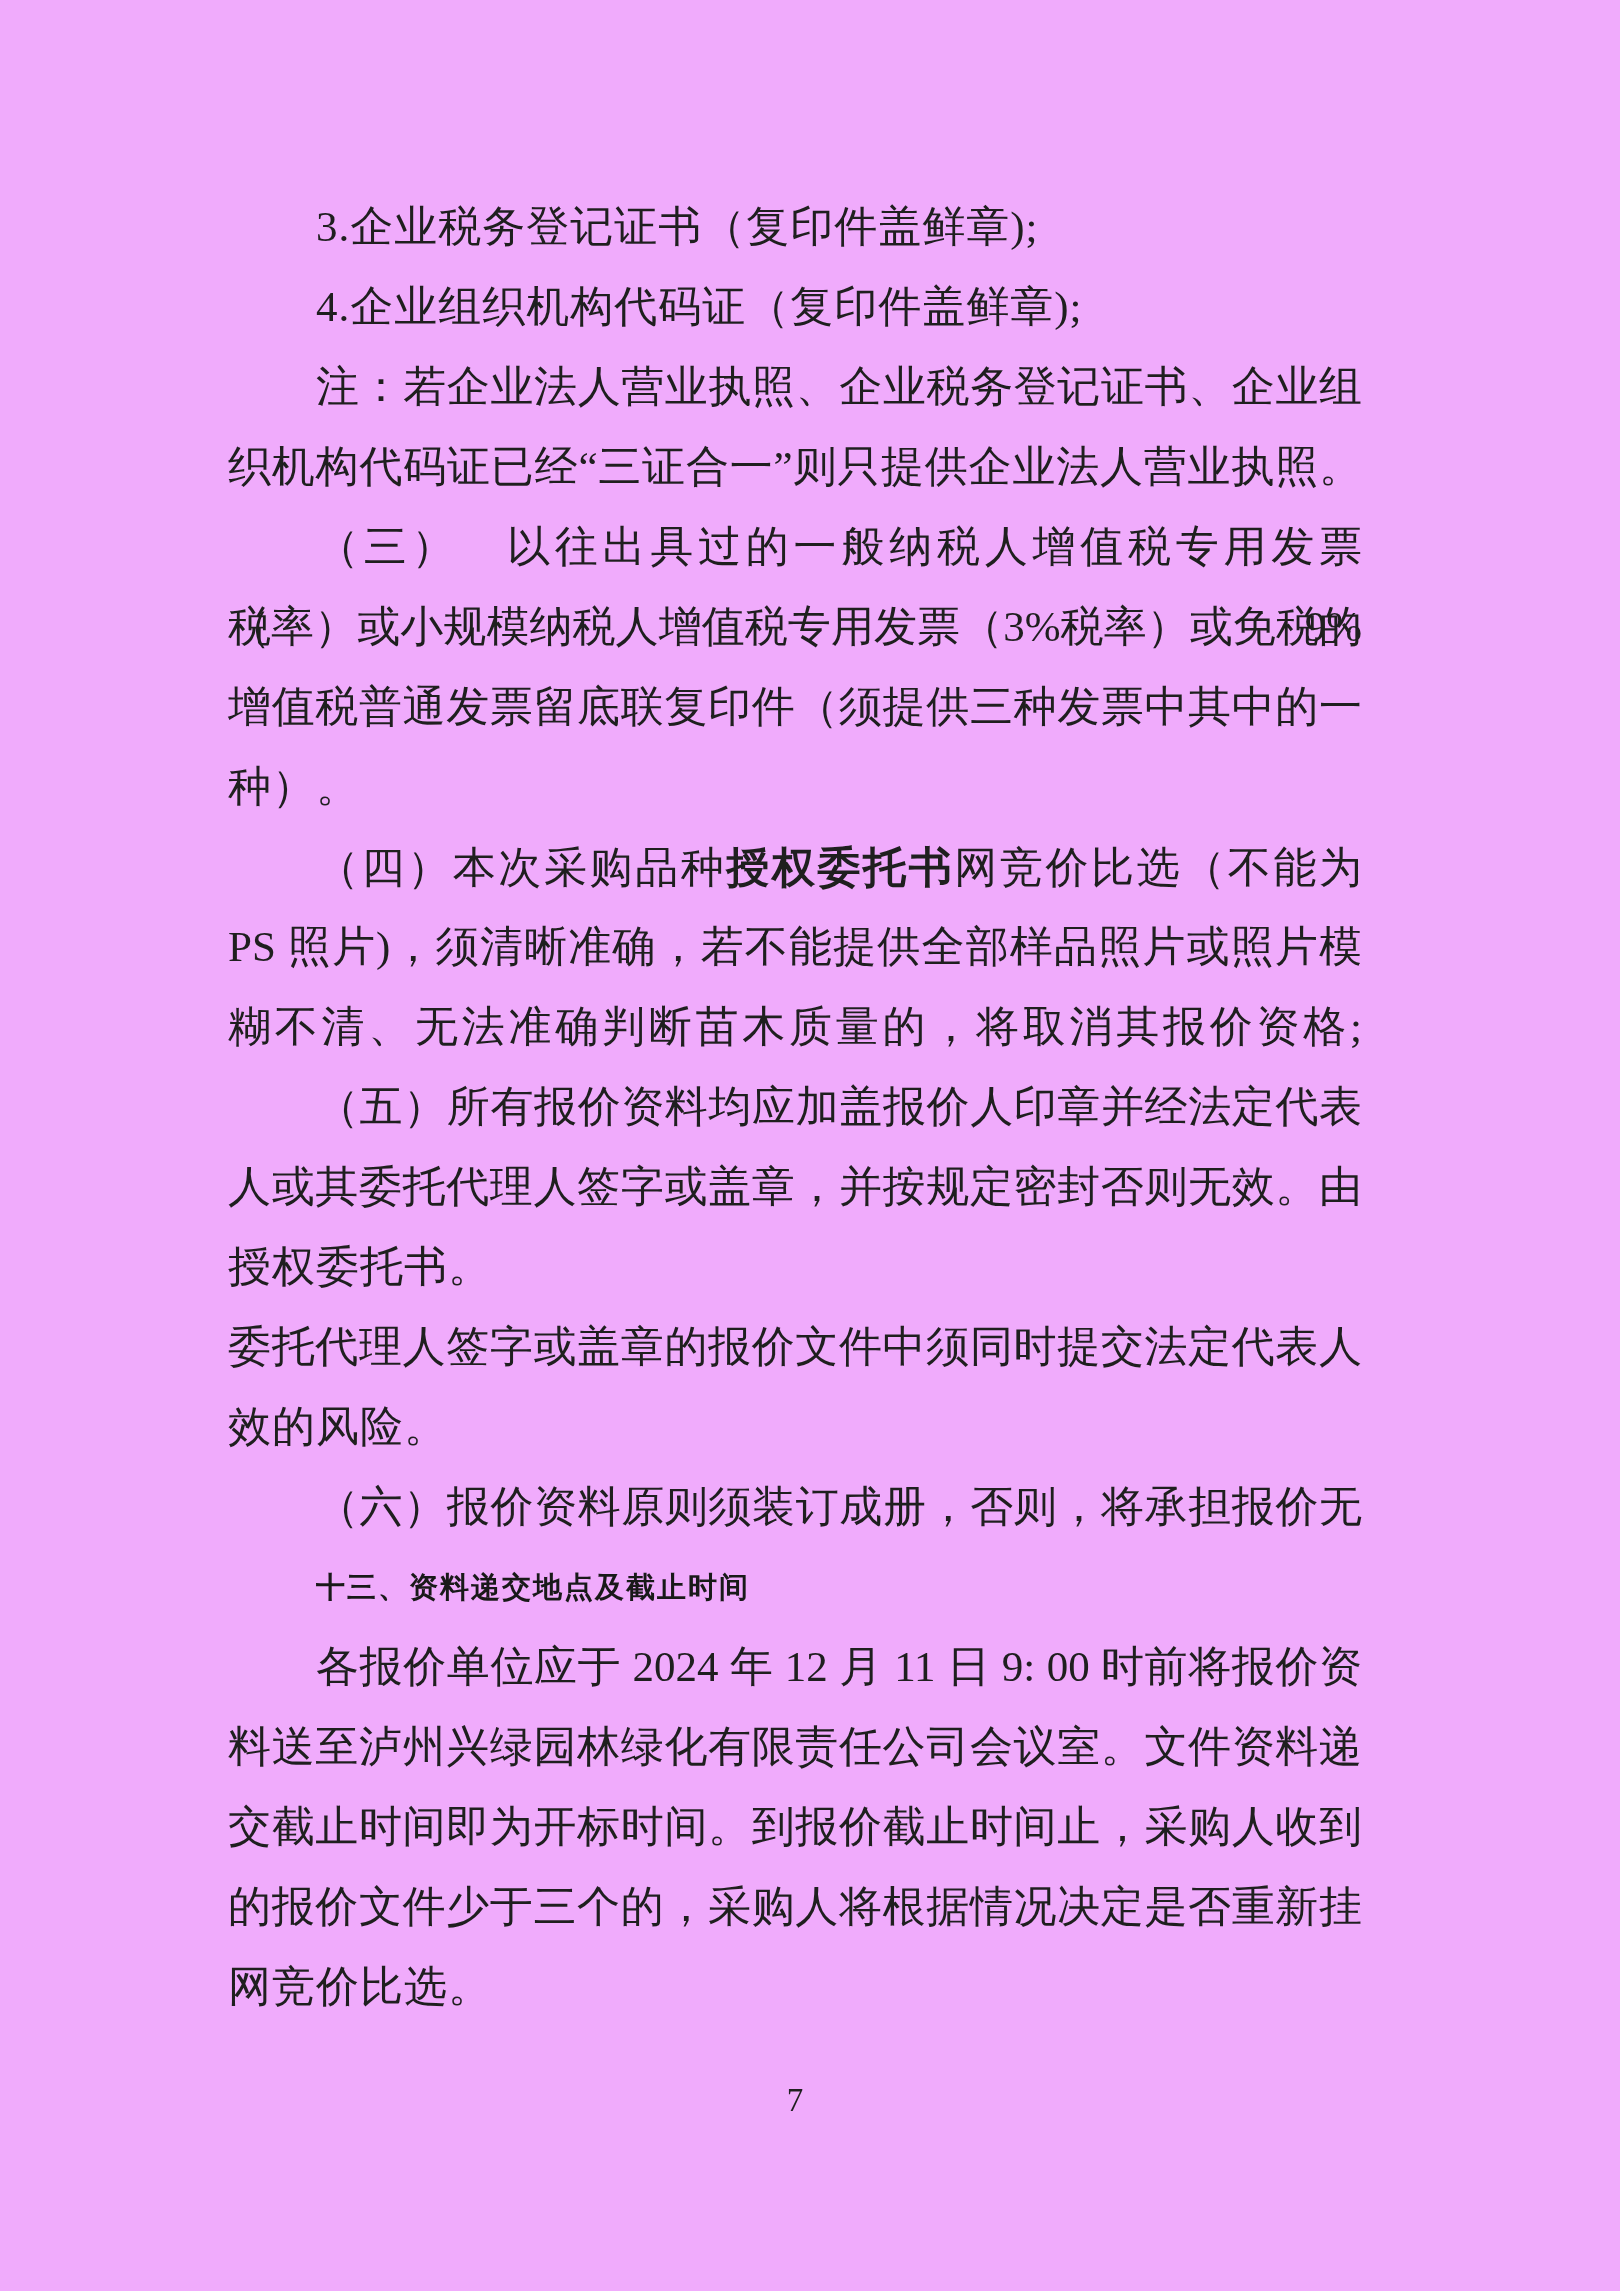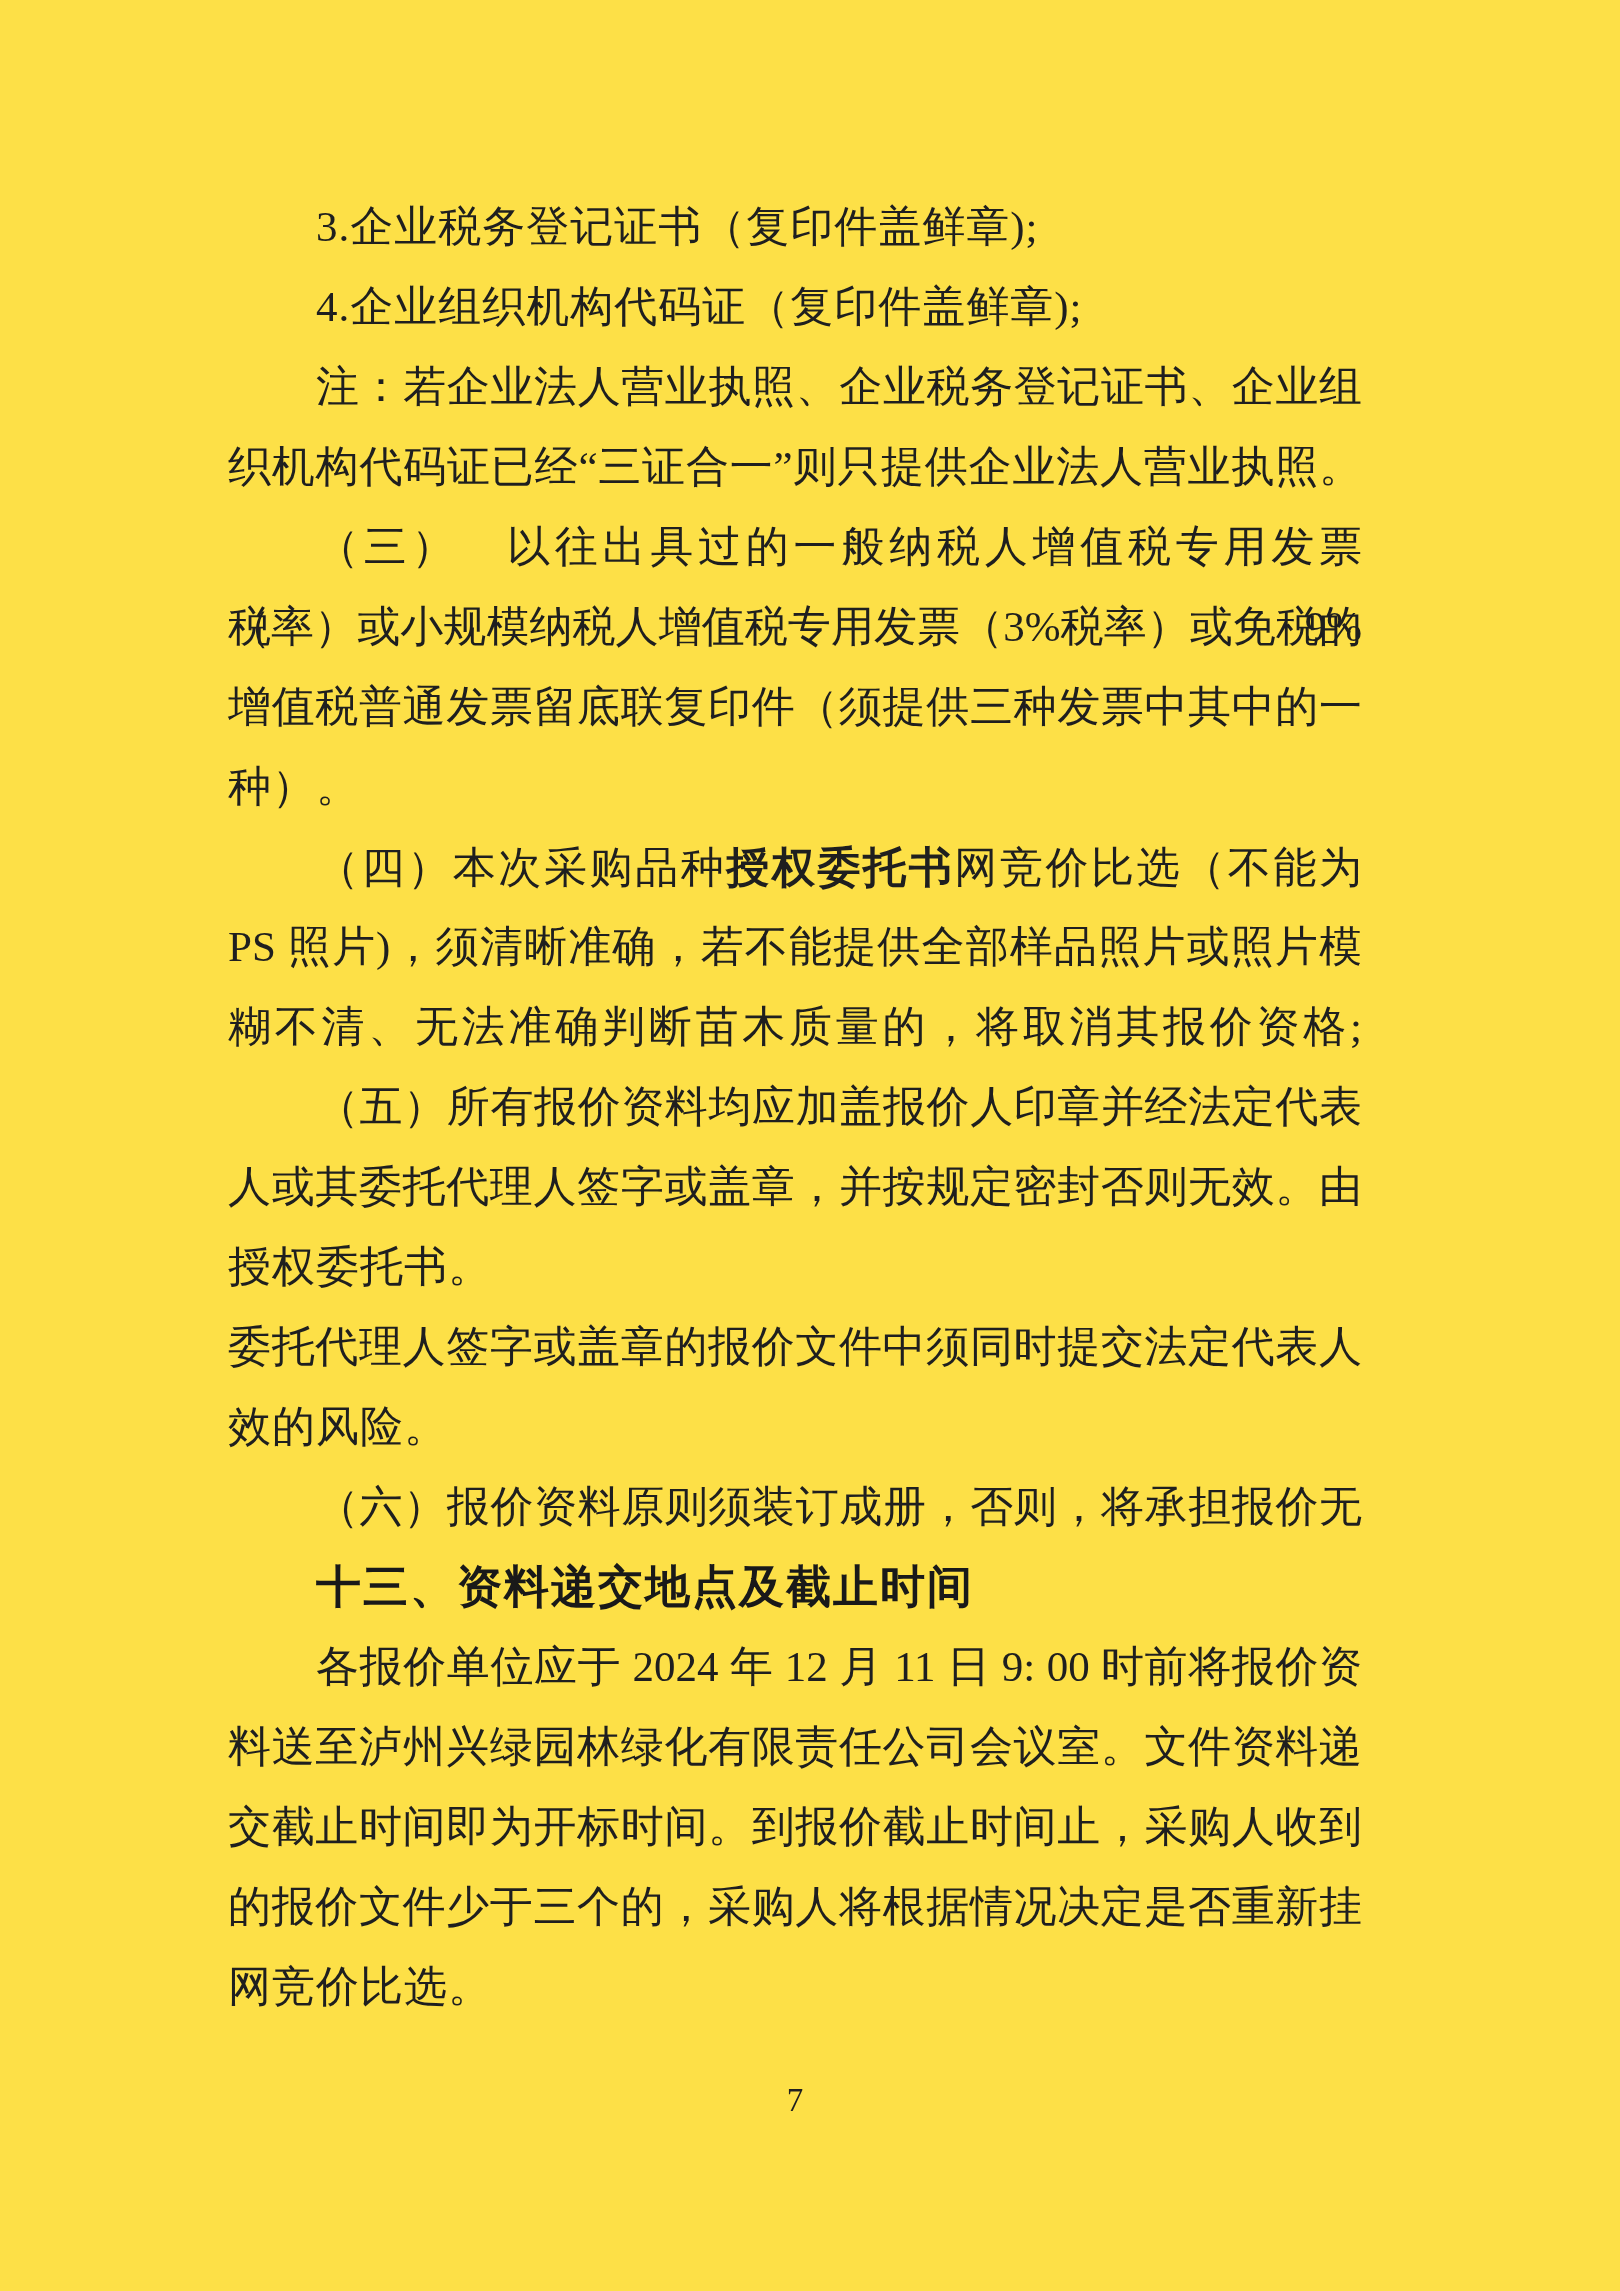--- a/index.html
+++ b/index.html
@@ -5,21 +5,21 @@
   html, body {
     margin: 0;
     padding: 0;
     background: #e8e8e8;
   }
   .page {
     position: relative;
     width: 1620px;
     height: 2292px;
     margin: 0 auto;
-    background: #fde047;
+    background: #f0abfc;
     color: #1f1f1f;
     font-family: "Liberation Serif", "DejaVu Serif", serif;
     overflow: hidden;
   }
   .content {
     position: absolute;
     left: 228px;
     top: 187px;
     width: 1134px;
   }
@@ -34,21 +34,21 @@
     text-indent: 88px;
   }
   .line.fill {
     text-align: justify;
     text-align-last: justify;
     letter-spacing: 0;
   }
   .line.heading {
     font-family: "Liberation Sans", "DejaVu Sans", sans-serif;
     font-weight: bold;
-    font-size: 45px;
+    font-size: 29px;
     letter-spacing: 2px;
     color: #191919;
   }
   .run.bold {
     font-family: "Liberation Sans", "DejaVu Sans", sans-serif;
     font-weight: bold;
   }
   .page-number {
     position: absolute;
     left: 228px;

